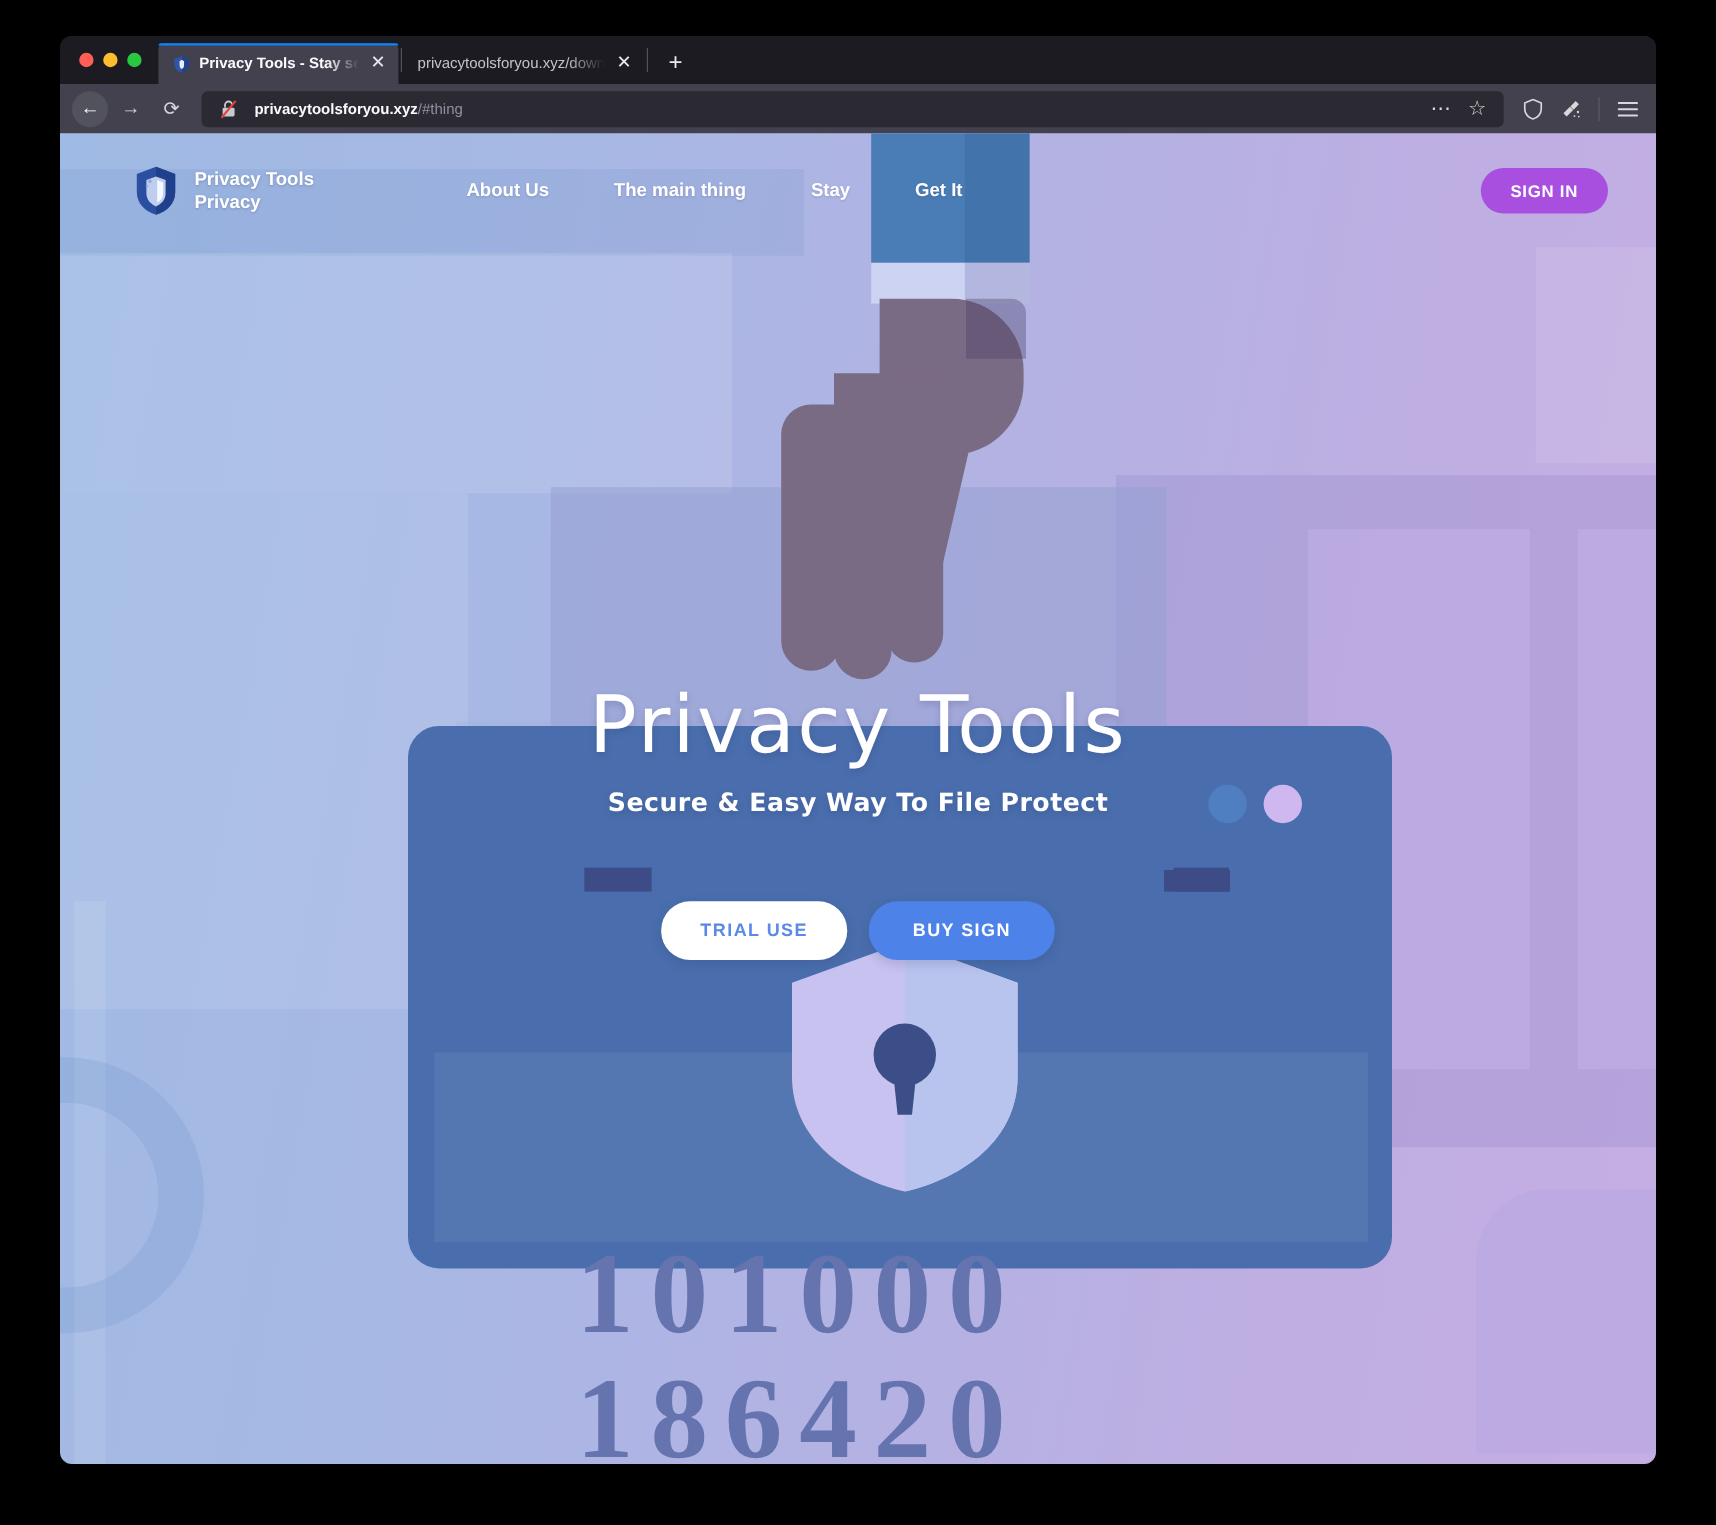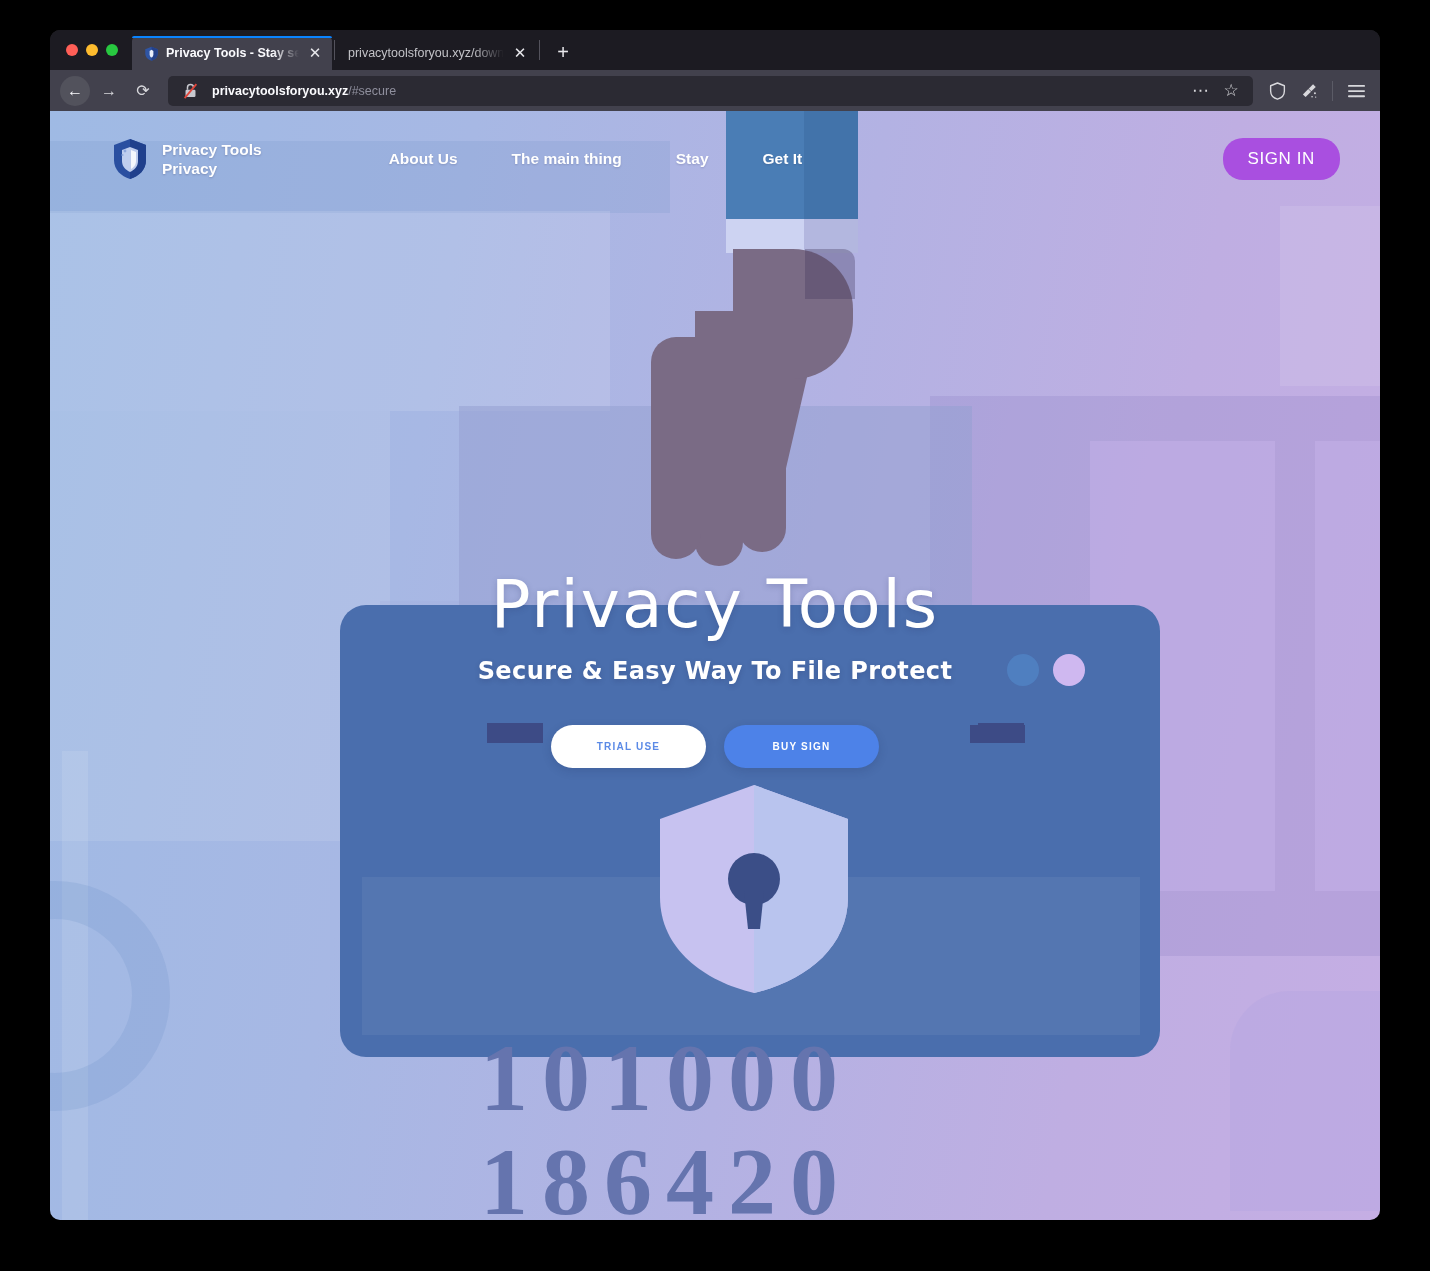--- a/index.html
+++ b/index.html
@@ -228,22 +228,22 @@
     font-weight: 600;
     padding: 0 27px;
     line-height: 96px;
     white-space: nowrap;
     text-shadow: 0 1px 2px rgba(40,40,80,0.20);
   }
   #sign-in-button {
     margin-left: auto;
     background: #a94fe0;
     color: #fff;
-    font-size: 17px;
-    font-weight: 400;
+    font-size: 14px;
+    font-weight: 700;
     letter-spacing: 0.6px;
     padding: 11px 25px;
     border-radius: 20px;
     border: none;
     font-family: inherit;
   }
 
   
   #illustration { position:absolute; inset: 0; z-index: 10; border-radius: 11px; }
   .ill { position: absolute; }
@@ -356,42 +356,43 @@
   }
   #hero-title {
     font-size: 66px;
     font-weight: 400;
     letter-spacing: 2px;
     font-family: "DejaVu Sans", sans-serif;
     text-shadow: 0 2px 6px rgba(40,50,100,0.22);
   }
   #hero-subtitle {
     margin-top: 14px;
-    font-size: 24px;
+    font-size: 21px;
     font-weight: 700;
     letter-spacing: 0.4px;
     font-family: "DejaVu Sans", sans-serif;
     text-shadow: 0 2px 5px rgba(40,50,100,0.25);
   }
   #hero-buttons {
     margin-top: 40px;
     display: flex;
     justify-content: center;
     gap: 18px;
   }
   .hero-btn {
     border: none;
     border-radius: 24px;
     font-family: inherit;
-    font-size: 10px;
+    font-size: 15px;
     font-weight: 700;
     letter-spacing: 1.2px;
     padding: 16px 0;
     width: 155px;
     box-shadow: 0 3px 10px rgba(30,45,90,0.18);
+    margin-top: 30px;
   }
   #trial-use-button { background: #ffffff; color: #5b8ae6; }
   #buy-full-button { background: #4d82e8; color: #ffffff; }
 </style>
 </head>
 <body>
 
 <div id="browser-window">
 
   <div id="tab-strip">
@@ -431,21 +432,21 @@
     <div class="nav-btn">⟳</div>
 
     <div id="url-bar">
       <span class="url-icon">
         <svg width="15" height="16" viewBox="0 0 16 18">
           <path d="M4.6 7.5 V5.2 a3.4 3.4 0 0 1 6.8 0" fill="none" stroke="#c8c8cf" stroke-width="1.7"></path>
           <rect x="2.4" y="7.6" width="11.2" height="8.2" rx="1.4" fill="#c8c8cf"></rect>
           <line x1="1.4" y1="17" x2="14.6" y2="1.2" stroke="#e2453a" stroke-width="2"></line>
         </svg>
       </span>
-      <span id="url-text"><span>privacytoolsforyou.xyz</span><span class="path">/#secure</span></span>
+      <span id="url-text"><span>privacytoolsforyou.xyz</span><span class="path">/#thing</span></span>
       <span id="url-actions">
         <span class="url-icon" style="font-size:17px;letter-spacing:1px;">⋯</span>
         <span class="url-icon" style="font-size:17px;">☆</span>
       </span>
     </div>
 
     <div class="toolbar-icon">
       <svg width="17" height="18" viewBox="0 0 20 22">
         <path d="M10 1.2 L18.4 4.6 V11 C18.4 16.2 14.2 19.8 10 21 C5.8 19.8 1.6 16.2 1.6 11 V4.6 Z" fill="none" stroke="#d8d8dc" stroke-width="1.7" stroke-linejoin="round"></path>
       </svg>

